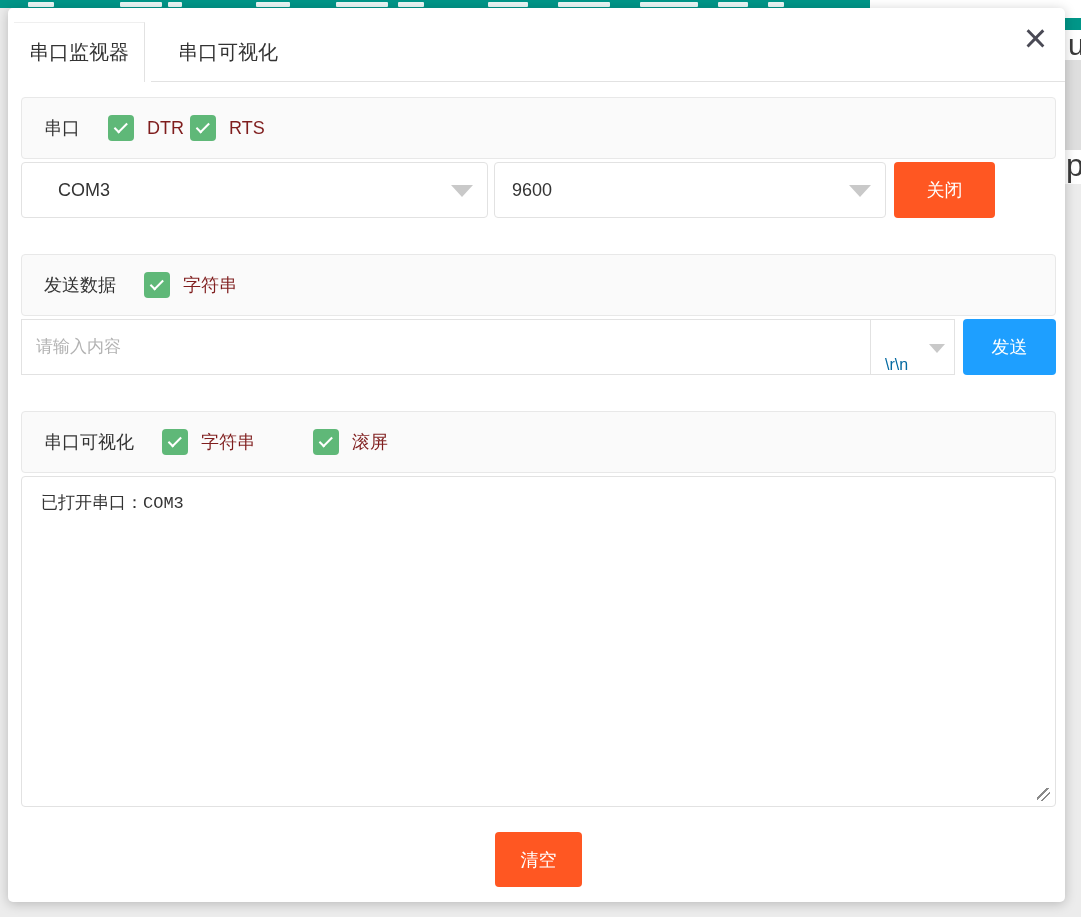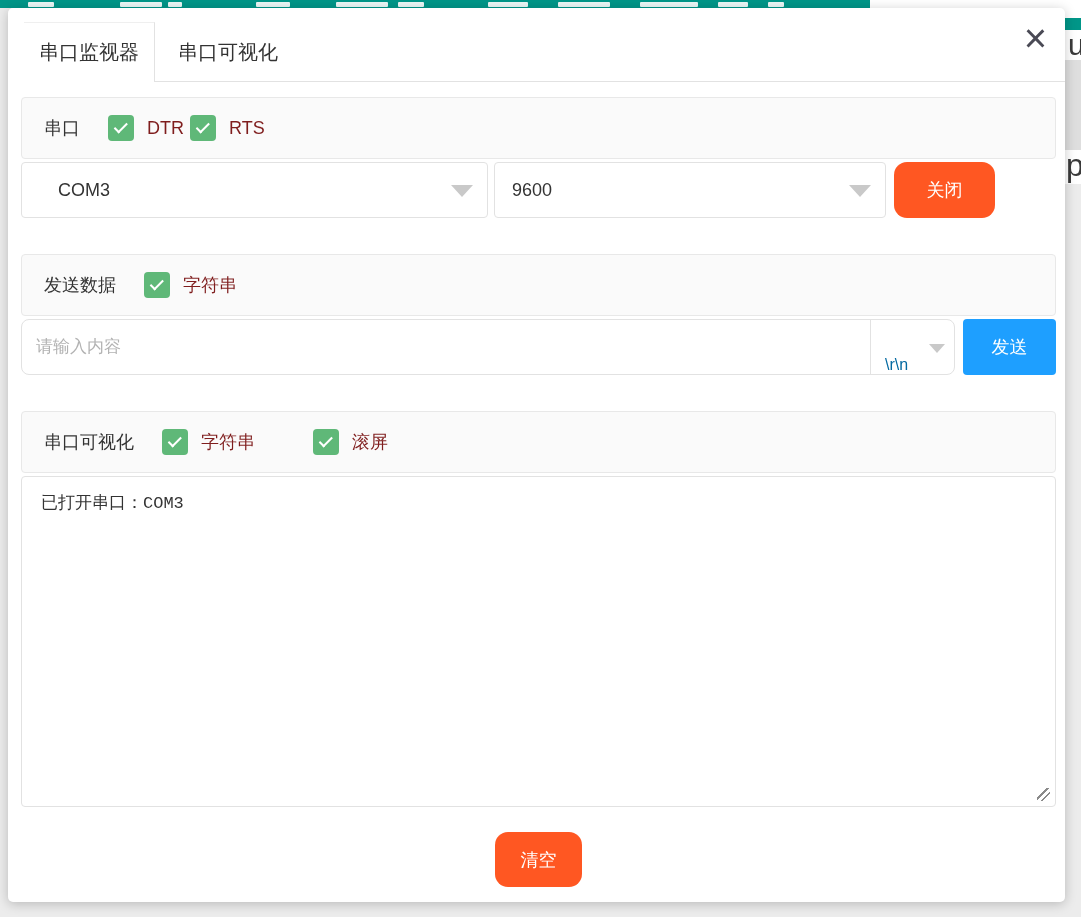--- a/index.html
+++ b/index.html
@@ -26,21 +26,21 @@
     position:absolute; left:8px; top:8px; width:1057px; height:894px;
     background:#fff; border-radius:5px; z-index:5;
     box-shadow:0 2px 12px rgba(0,0,0,.22);
   }
 
   
   .tabbar { position:relative; height:74px; }
   .tabbar-border { position:absolute; left:143px; right:0; bottom:0; height:1px; background:#e2e2e2; }
   .tab { display:flex; align-items:center; justify-content:center; font-size:20px; color:#333; cursor:pointer; }
   .tab-active {
-    position:absolute; left:16px; top:14px; width:131px; height:60px;
+    position:absolute; left:6px; top:14px; width:131px; height:60px;
     background:#fff; border-top:1px solid #efefef; border-right:1px solid #e2e2e2;
   }
   .tab-plain { position:absolute; left:144px; top:14px; height:60px; padding:0 26px; }
   .close-x {
     position:absolute; right:18px; top:8px; font-size:40px; font-weight:300;
     color:#4a4a55; line-height:44px; cursor:pointer;
   }
 
   
   .content { padding:15px 9px 0 13px; }
@@ -80,25 +80,25 @@
     position:absolute; right:9px; top:50%; margin-top:-3px;
     width:0; height:0; border-left:8px solid transparent; border-right:8px solid transparent;
     border-top:9px solid #c9c9c9;
   }
 
   .btn {
     width:101px; height:56px; border:none; border-radius:4px; color:#fff;
     font-size:18px; display:flex; align-items:center; justify-content:center; cursor:pointer;
     font-family:inherit;
   }
-  .btn-orange { background:#FF5722;border-radius:13px; }
+  .btn-orange { background:#FF5722; }
   .btn-blue   { background:#1E9FFF; }
 
   .send-box {
-    width:1014px; margin-right:8px; border:1px solid #e2e2e2; border-radius:8px;
+    width:1014px; margin-right:8px; border:1px solid #e2e2e2; border-radius:0;
     display:flex; align-items:stretch;
   }
   .send-input {
     flex:1; border:none; outline:none; font-size:17px; color:#333;
     padding:0 14px; font-family:inherit; background:transparent;
   }
   .send-input::placeholder { color:#b2b2b2; }
   .eol-select {
     width:84px; border-left:1px solid #e2e2e2; position:relative;
     display:flex; align-items:flex-end; padding-left:14px; font-size:16px; color:#0369a1; cursor:pointer;

